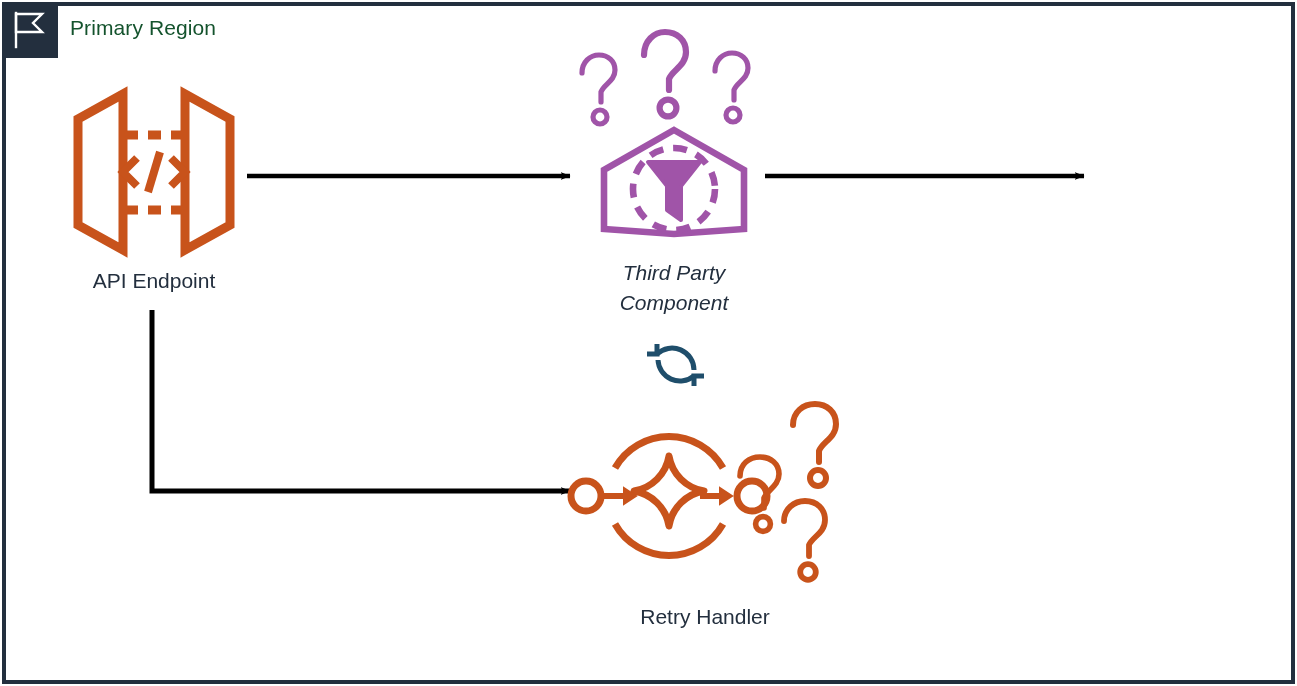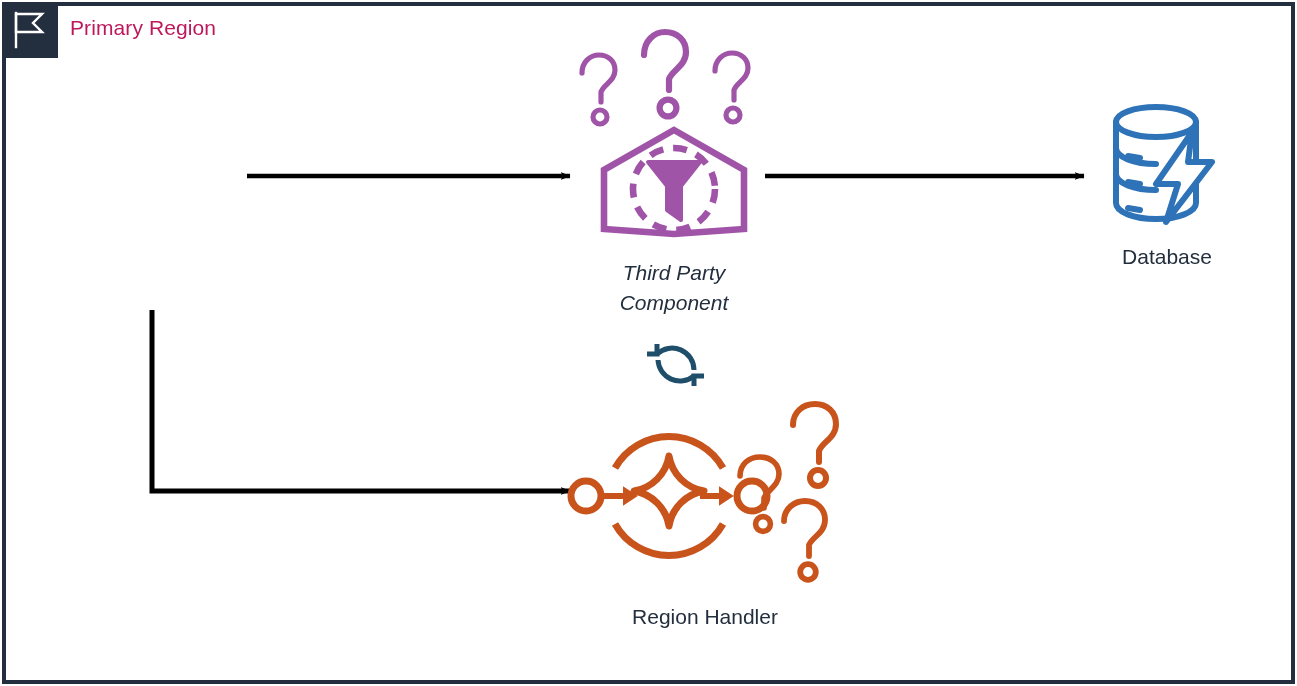--- a/index.html
+++ b/index.html
@@ -37,21 +37,21 @@
     background: #232F3E;
     display: flex;
     align-items: center;
     justify-content: center;
   }
   #region-title {
     position: absolute;
     left: 70px;
     top: 16px;
     font-size: 21px;
-    color: #be185d;
+    color: #14532d;
     letter-spacing: 0.1px;
     white-space: nowrap;
   }
   
   .node {
     position: absolute;
     display: flex;
     flex-direction: column;
     align-items: center;
   }
@@ -128,20 +128,43 @@
     <svg width="40" height="42" viewBox="0 0 40 42" xmlns="http://www.w3.org/2000/svg">
       <g fill="none" stroke="#FFFFFF" stroke-width="2.4" stroke-linecap="square" stroke-linejoin="miter">
         <line x1="6" y1="4" x2="6" y2="38"></line>
         <path d="M6,5 L32,5 L23,14 L32,23 L6,23 Z"></path>
       </g>
     </svg>
   </div>
 
   <div id="region-title">Primary Region</div>
 
+  <div class="node" id="node-api">
+    <div class="node-icon">
+      <svg width="178" height="172" viewBox="0 0 178 172" xmlns="http://www.w3.org/2000/svg">
+        <g fill="none" stroke="#C8531B" stroke-width="9" stroke-linejoin="miter" stroke-linecap="butt">
+
+          <path d="M13,33 L58,8 L58,164 L13,139 Z"></path>
+
+          <path d="M165,33 L120,8 L120,164 L165,139 Z"></path>
+        </g>
+
+        <line x1="60" y1="49" x2="118" y2="49" stroke="#C8531B" stroke-width="9" stroke-dasharray="13 10" stroke-linecap="butt"></line>
+
+        <line x1="60" y1="124" x2="118" y2="124" stroke="#C8531B" stroke-width="9" stroke-dasharray="13 10" stroke-linecap="butt"></line>
+
+        <g fill="none" stroke="#C8531B" stroke-width="8" stroke-linecap="butt" stroke-linejoin="miter">
+          <polyline points="72,72 58,86 72,100"></polyline>
+          <polyline points="106,72 120,86 106,100"></polyline>
+          <line x1="95" y1="66" x2="83" y2="106"></line>
+        </g>
+      </svg>
+    </div>
+    <div class="node-label">API Endpoint</div>
+  </div>
 
   <div class="node" id="node-thirdparty">
     <div class="node-icon">
       <svg width="252" height="228" viewBox="0 0 252 228" xmlns="http://www.w3.org/2000/svg">
 
         <g fill="none" stroke="#A054A8" stroke-linecap="round" stroke-linejoin="round">
 
           <g stroke-width="5.2">
             <path d="M34,49 C34,38 42,31 51,31 C60,31 67,37 67,46
                      C67,57 56,60 53,68 L53,78"></path>
@@ -167,43 +190,20 @@
 
         <g>
           <path d="M100,138 L152,138 L133,162 L133,196 L119,186 L119,162 Z" fill="#A054A8" stroke="#A054A8" stroke-width="4" stroke-linejoin="round"></path>
         </g>
       </svg>
     </div>
     <div class="node-label">Third Party
 Component</div>
   </div>
 
-  <div class="node" id="node-database">
-    <div class="node-icon">
-      <svg width="150" height="136" viewBox="0 0 150 136" xmlns="http://www.w3.org/2000/svg">
-        <g fill="none" stroke="#2E73B8" stroke-width="6" stroke-linecap="round" stroke-linejoin="round">
-
-          <path d="M24,26 L24,107 C24,116 42,123 64,123
-                   C86,123 104,116 104,107 L104,26"></path>
-
-          <ellipse cx="64" cy="26" rx="40" ry="15"></ellipse>
-
-          <path d="M24,52 C24,61 42,68 64,68"></path>
-          <path d="M24,78 C24,87 42,94 64,94"></path>
-
-          <line x1="36" y1="60" x2="48" y2="62"></line>
-          <line x1="36" y1="86" x2="48" y2="88"></line>
-          <line x1="36" y1="112" x2="48" y2="114"></line>
-        </g>
-
-        <path d="M100,36 L64,88 L86,88 L74,126 L120,66 L96,66 Z" fill="#FFFFFF" stroke="#2E73B8" stroke-width="6" stroke-linejoin="round" stroke-linecap="round"></path>
-      </svg>
-    </div>
-    <div class="node-label">Database</div>
-  </div>
 
   <div id="retry-loop-icon">
     <svg width="74" height="54" viewBox="0 0 74 54" xmlns="http://www.w3.org/2000/svg">
       <g fill="none" stroke="#1F4E6B" stroke-width="5" stroke-linecap="butt" stroke-linejoin="miter">
 
         <path d="M18,16 A22,22 0 0 1 55,32"></path>
 
         <path d="M55,38 A22,22 0 0 1 19,22"></path>
 
         <polyline points="8,16 18,16 18,6"></polyline>
@@ -251,16 +251,16 @@
           </g>
 
           <g stroke-width="5.8">
             <path d="M244,121 C244,109 254,101 265,101 C277,101 285,109 285,120
                      C285,133 272,137 269,145 L269,156"></path>
             <circle cx="268" cy="172" r="7.8"></circle>
           </g>
         </g>
       </svg>
     </div>
-    <div class="node-label">Region Handler</div>
+    <div class="node-label">Retry Handler</div>
   </div>
 
 </div>
 
 </body></html>

